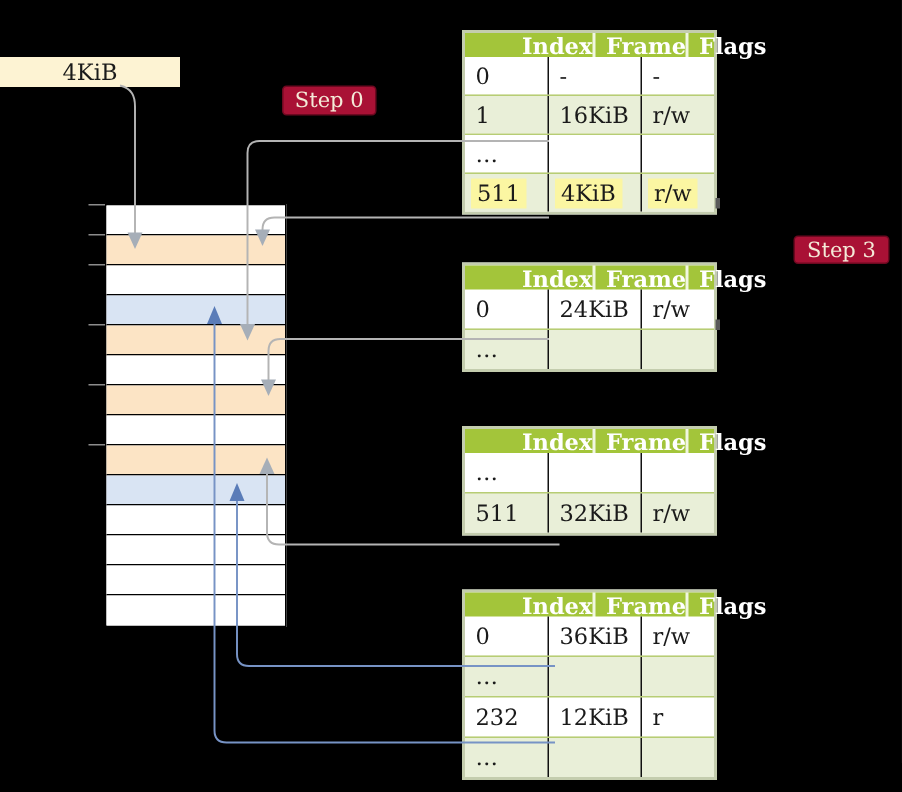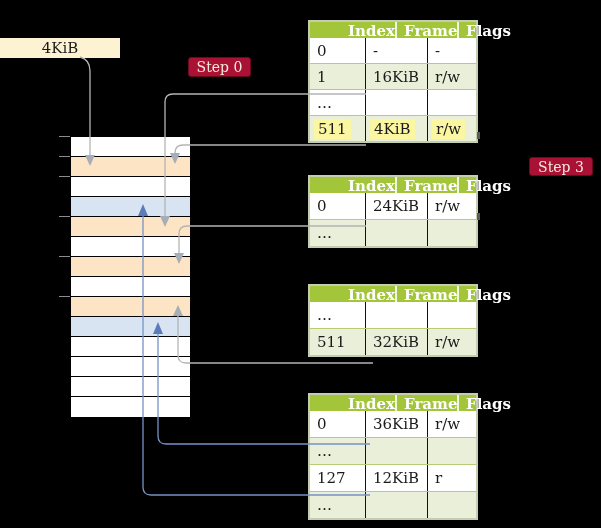--- a/index.html
+++ b/index.html
@@ -210,21 +210,21 @@
       <div class="td">0</div>
       <div class="td">36KiB</div>
       <div class="td">r/w</div>
     </div>
     <div class="trow alt">
       <div class="td">…</div>
       <div class="td"></div>
       <div class="td"></div>
     </div>
     <div class="trow">
-      <div class="td">127</div>
+      <div class="td">232</div>
       <div class="td">12KiB</div>
       <div class="td">r</div>
     </div>
     <div class="trow alt">
       <div class="td">…</div>
       <div class="td"></div>
       <div class="td"></div>
     </div>
   </div>
 

